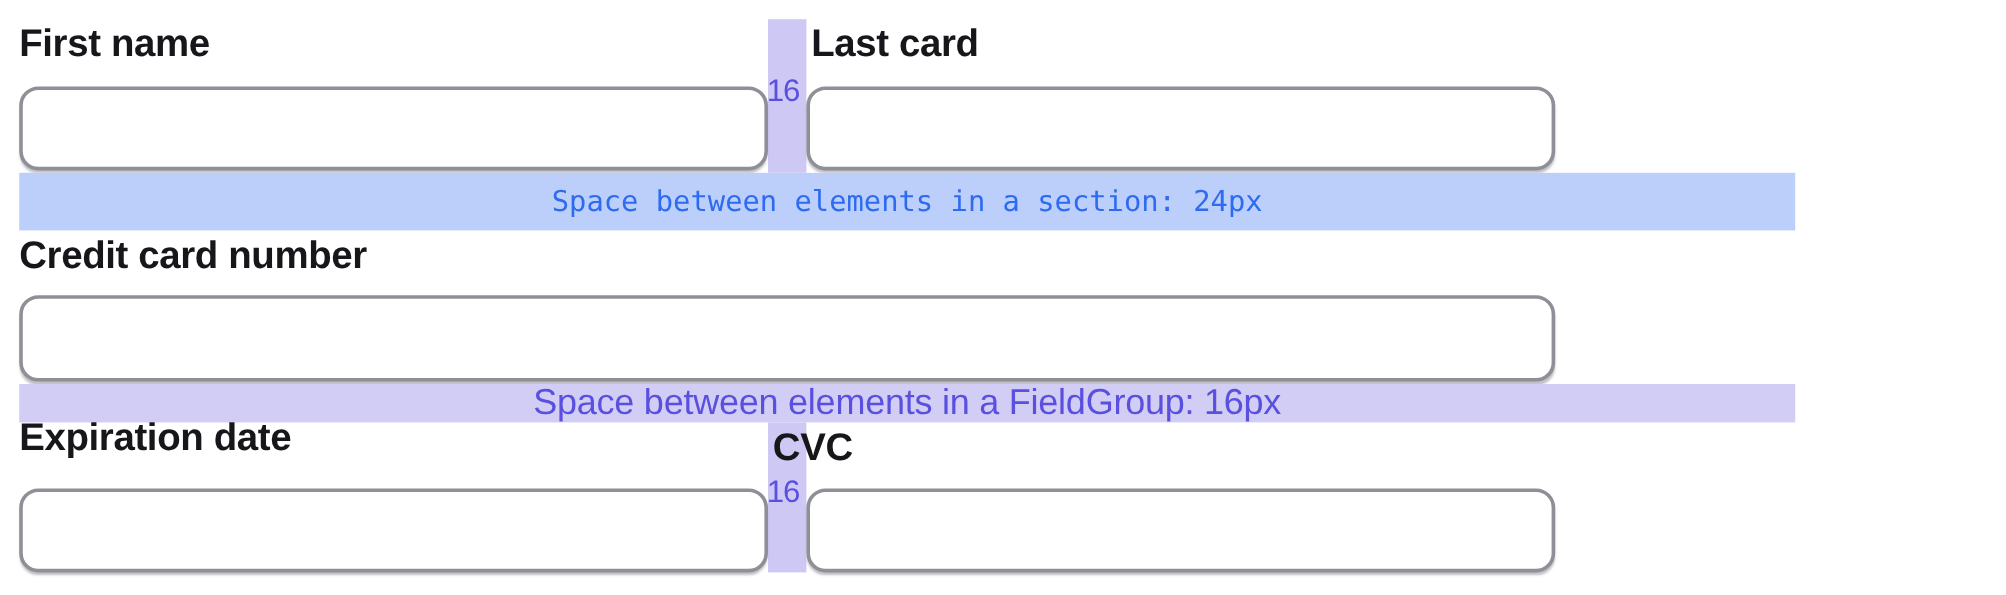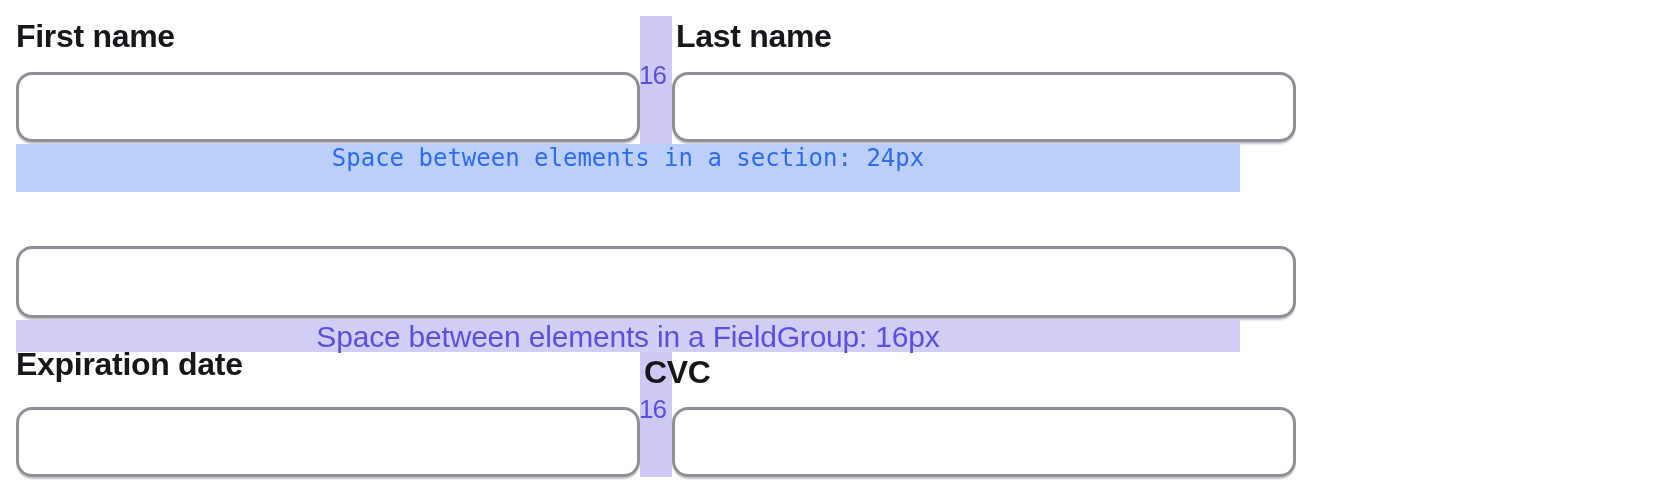--- a/index.html
+++ b/index.html
@@ -54,22 +54,22 @@
     left:639px;width:34px;
     font-size:26px;
     line-height:26px;
     letter-spacing:-1px;
     color:var(--gap-label-text);
   }
   .num-row1{top:62px;}
   .num-row3{top:396px;}
   .band{
     position:absolute;
-    left:16px;width:1224px;
-    display:flex;align-items:flex-start;justify-content:center;
+    left:16px;width:1480px;
+    display:flex;align-items:center;justify-content:center;
   }
   .band-section{
     top:144px;height:48px;
     background:var(--section-band-bg);
     color:var(--section-band-text);
     font-family:"DejaVu Sans Mono", monospace;
     font-size:24px;
   }
   .band-fieldgroup{
     top:320px;height:32px;
@@ -93,29 +93,30 @@
 </style>
 </head>
 <body>
 
 <div class="canvas">
 
   <div class="gap-strip strip-row1"></div>
   <div class="gap-strip strip-row3"></div>
 
   <div class="field-label lbl-first">First name</div>
-  <div class="field-label lbl-last">Last name</div>
+  <div class="field-label lbl-last">Last card</div>
   <input type="text" class="text-input in-first" aria-label="First name" style="">
   <input type="text" class="text-input in-last" aria-label="Last name" style="">
   <div class="gap-num num-row1">16</div>
 
   <div class="band band-section">
     <span>Space between elements in a section: 24px</span>
   </div>
 
+  <div class="field-label lbl-cc">Credit card number</div>
   <input type="text" class="text-input in-cc" aria-label="Credit card number" style="">
 
   <div class="band band-fieldgroup">
     <span>Space between elements in a FieldGroup: 16px</span>
   </div>
 
   <div class="field-label lbl-exp">Expiration date</div>
   <div class="field-label lbl-cvc">CVC</div>
   <input type="text" class="text-input in-exp" aria-label="Expiration date" style="">
   <input type="text" class="text-input in-cvc" aria-label="CVC" style="">

